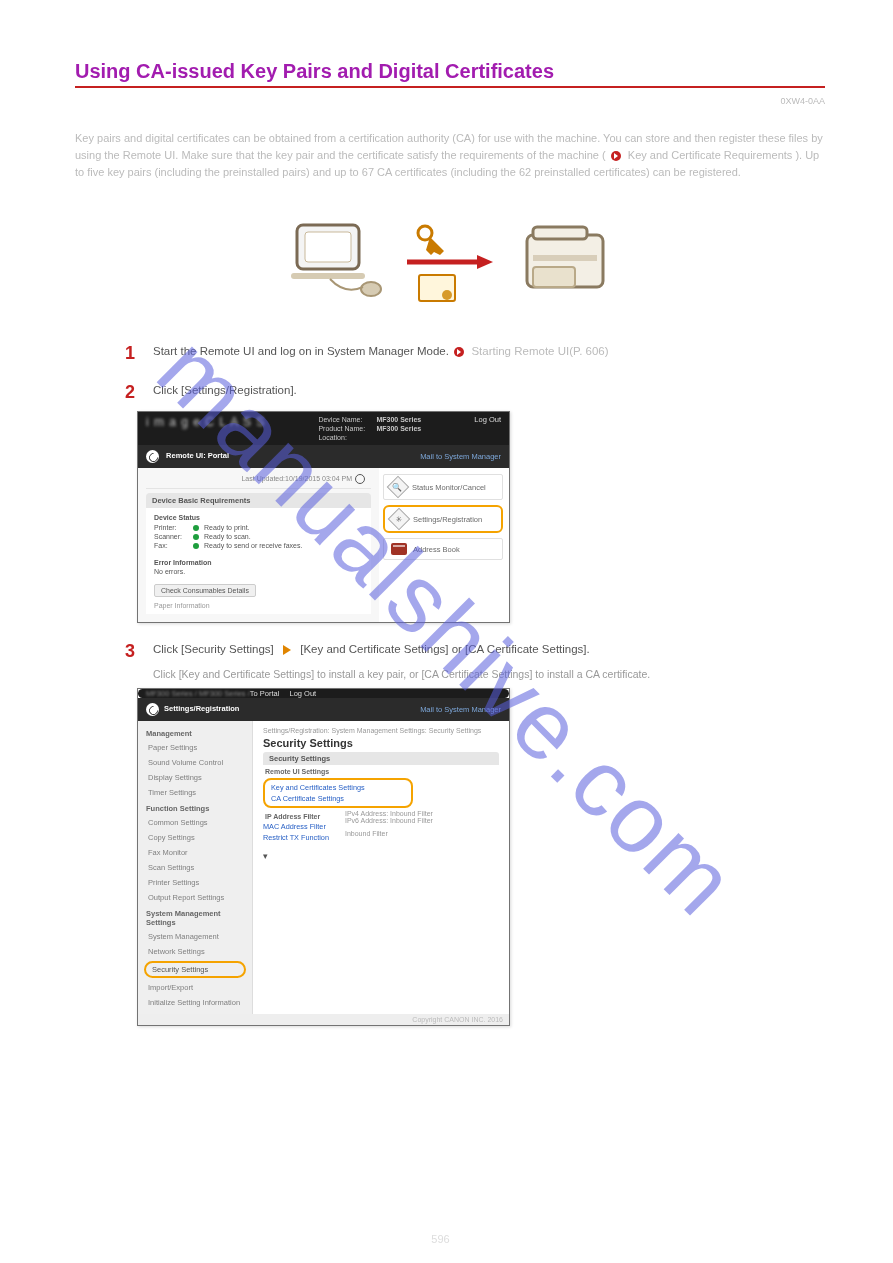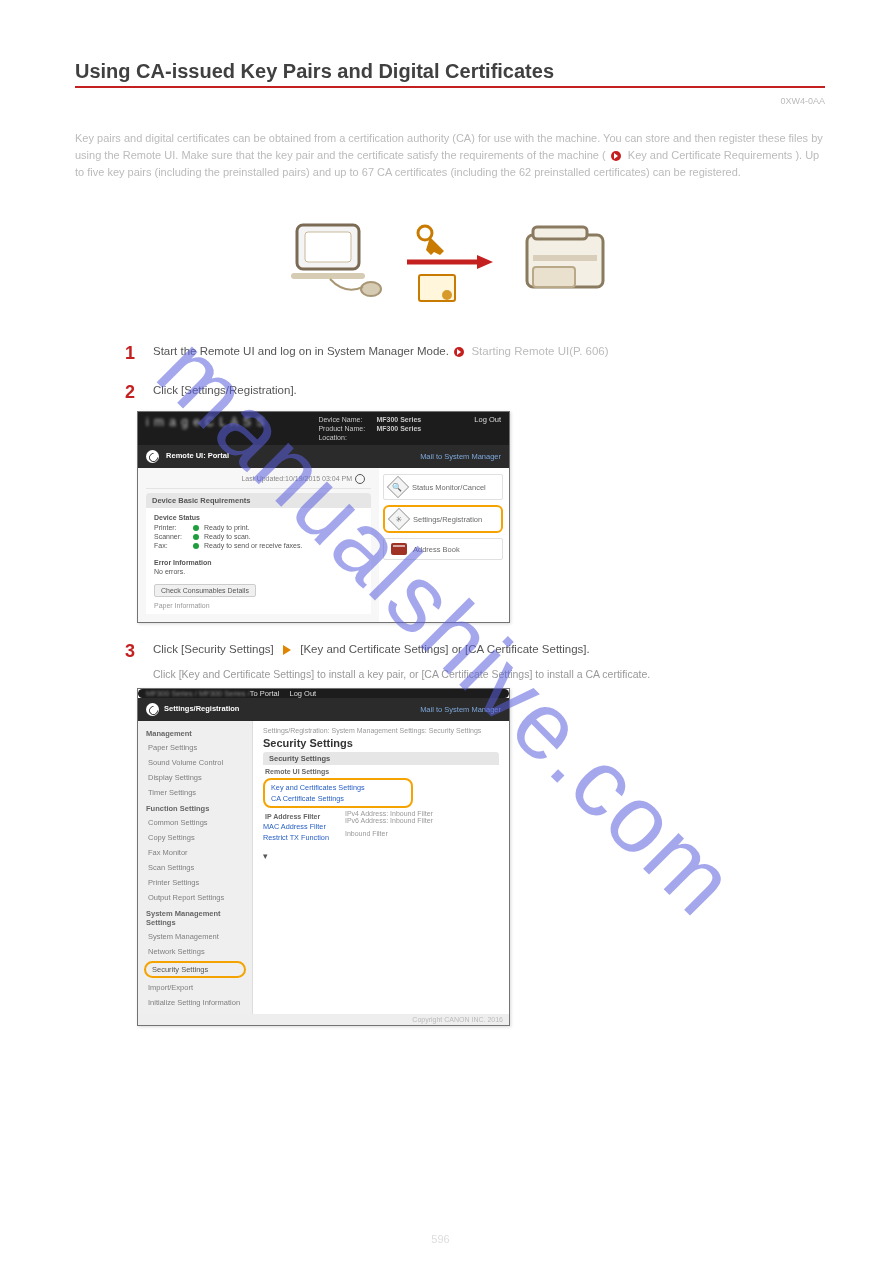--- a/index.html
+++ b/index.html
@@ -25,21 +25,21 @@
     pointer-events: none;
     letter-spacing: 2px;
     z-index: 50;
   }
   .page {
     padding: 60px 68px 30px 75px;
     position: relative;
   }
   .section-title {
     font-size: 20px;
-    color: #404040;
+    color: #a21caf;
     margin-bottom: 3px;
   }
   .rule {
     border: none;
     border-top: 2px solid #c52020;
     margin-bottom: 26px;
   }
   .serial {
     text-align: right;
     font-size: 9px;

